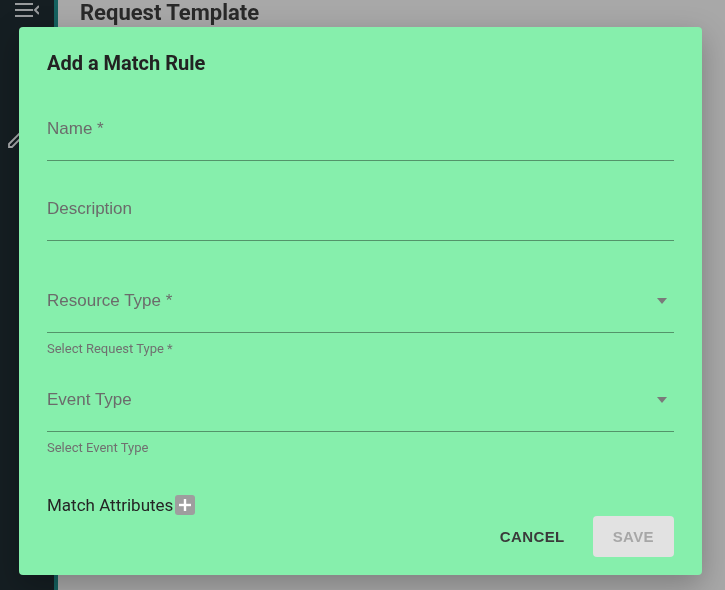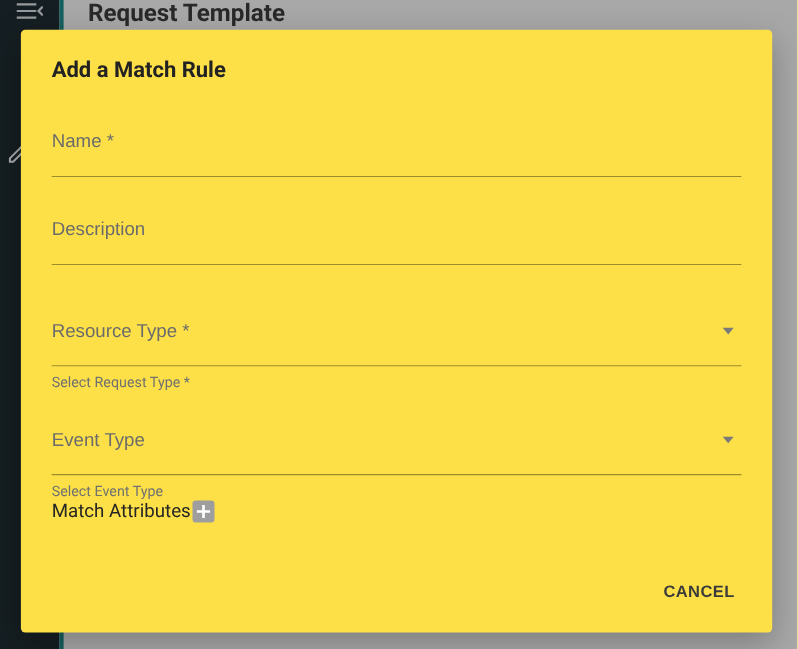--- a/index.html
+++ b/index.html
@@ -19,21 +19,21 @@
   .sidebar-edit svg { width: 20px; height: 20px; display: block; }
 
   .bg-header { position: absolute; left: 80px; top: 0px; font-weight: 700; color: #2a2a2a; font-size: 22px; }
   .bg-scrim { position: absolute; inset: 0; background: rgba(40,40,40,0.30); }
 
   
   .modal {
     position: absolute;
     left: 19px; top: 27px;
     width: 683px; height: 548px;
-    background: #fde047;
+    background: #86efac;
     border-radius: 4px;
     box-shadow: 0 10px 30px rgba(0,0,0,0.25);
     padding: 24px 28px 18px 28px;
     display: flex;
     flex-direction: column;
   }
   .modal-title {
     font-size: 20px;
     font-weight: 700;
     color: #222;
@@ -69,20 +69,21 @@
   }
   .select-caret svg { width: 12px; height: 12px; display: block; }
 
   .block-resource { margin-top: 12px; }
   .block-event { margin-top: 34px; }
 
   .attrs-row {
     display: flex;
     align-items: flex-start;
     gap: 2px;
+    margin-top: 40px;
   }
   .attrs-row .label { font-size: 17px; color: #252525; }
   .add-btn {
     width: 20px; height: 20px;
     border-radius: 3px;
     background: #9e9e9e;
     display: flex; align-items: center; justify-content: center;
     cursor: pointer;
   }
   .add-btn svg { width: 14px; height: 14px; display: block; stroke: #fff; stroke-width: 2.4; }
@@ -185,15 +186,16 @@
     <span class="add-btn">
       <svg viewBox="0 0 14 14">
         <line x1="7" y1="1" x2="7" y2="13"></line>
         <line x1="1" y1="7" x2="13" y2="7"></line>
       </svg>
     </span>
   </div>
 
   <div class="actions">
     <button class="btn-cancel">CANCEL</button>
+    <button class="btn-save" disabled="">SAVE</button>
   </div>
 
 </div>
 
 </body></html>

